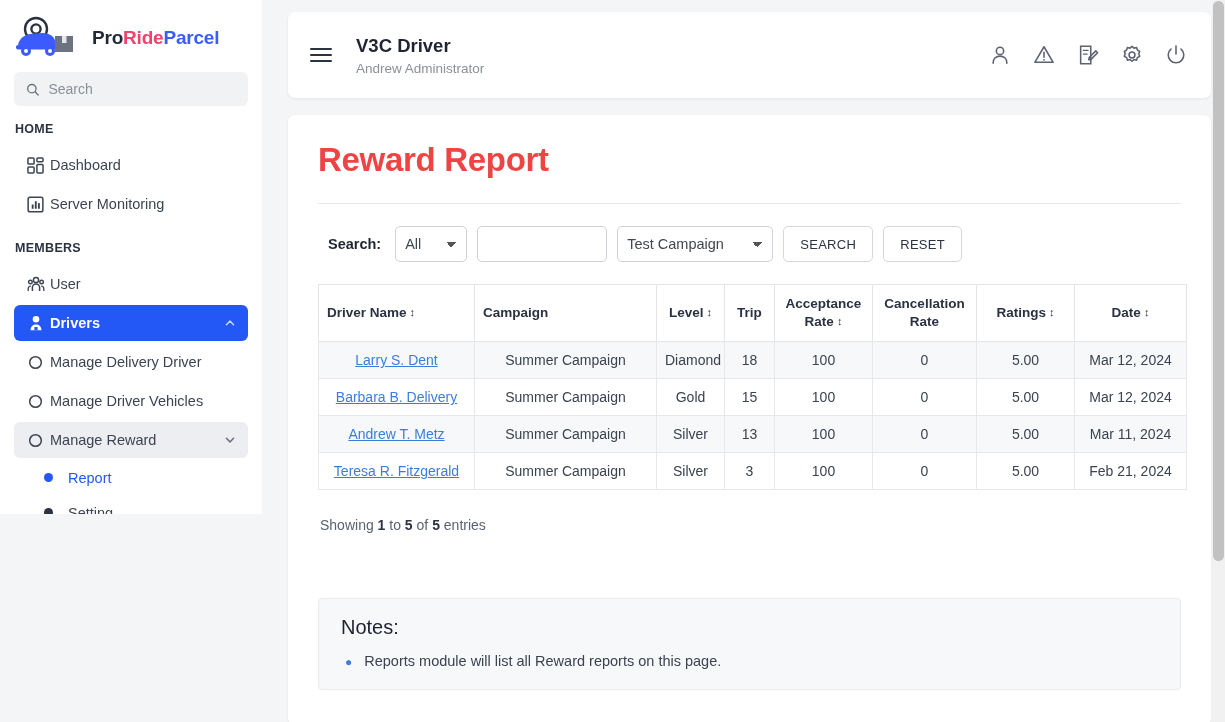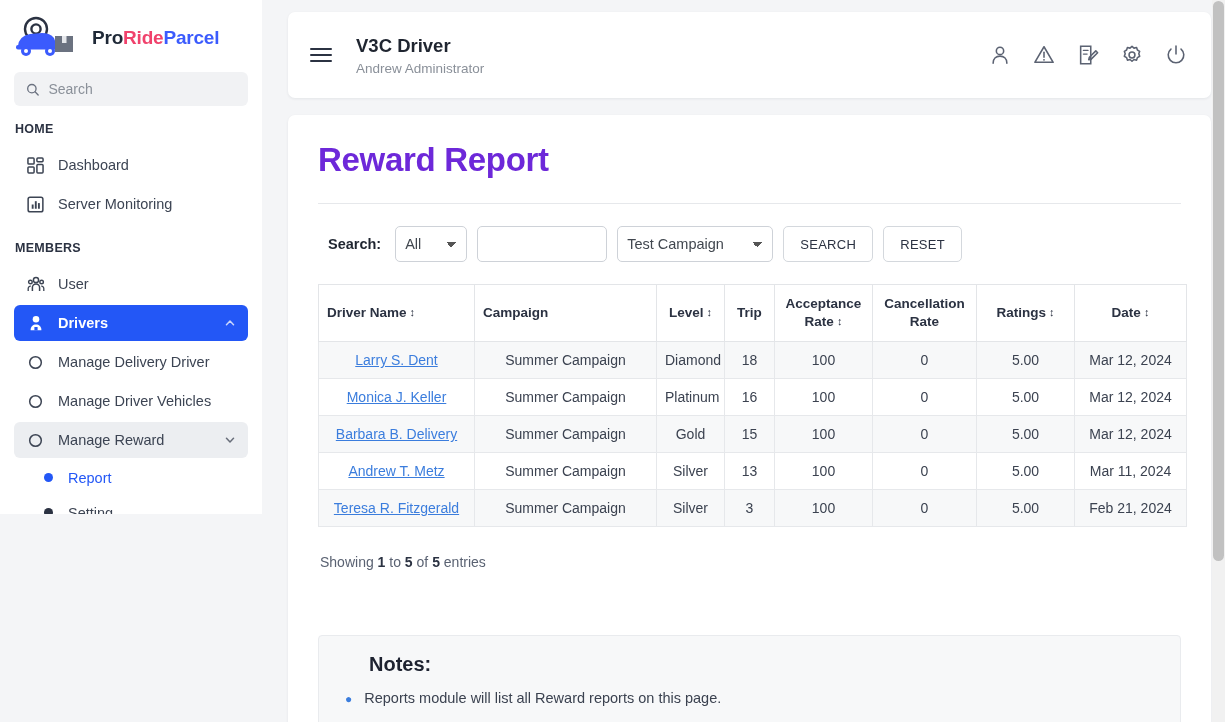--- a/index.html
+++ b/index.html
@@ -32,21 +32,21 @@
     color: #5b6370; font-family: "Liberation Sans", sans-serif; width: 100%;
   }
   .side-search input::placeholder { color: #8a9099; }
 
   .sec-title {
     font-size: 12.5px; font-weight: 700; color: #2b3242; letter-spacing: 0.3px;
     padding: 16px 0 8px 15px;
   }
   .nav-item {
     display: flex; align-items: center; height: 36px; margin: 3px 14px; padding: 0 12px;
-    border-radius: 6px; color: #3c4453; font-size: 14.5px; cursor: pointer; gap: 13px;
+    border-radius: 6px; color: #3c4453; font-size: 14.5px; cursor: pointer; gap: 5px;
   }
   .nav-item .label { flex: 1; white-space: nowrap; }
   .nav-item.active { background: #2357f6; color: #ffffff; font-weight: 600; }
   .nav-item.soft { background: #eceef1; }
   .nav-icon { width: 19px; height: 19px; display: flex; align-items: center; justify-content: center; flex: 0 0 19px; }
   .chev { width: 12px; height: 12px; flex: 0 0 12px; opacity: .75; }
 
   .sub-item {
     display: flex; align-items: center; height: 33px; margin: 2px 14px 2px 38px;
     font-size: 14.5px; color: #3c4453; gap: 15px; cursor: pointer; padding-left: 6px;
@@ -64,21 +64,21 @@
   .burger span { display: block; height: 2px; background: #2b3242; margin: 4px 0; border-radius: 2px; }
   .tb-title { font-size: 18.5px; font-weight: 700; color: #1f2530; line-height: 1.25; }
   .tb-sub { font-size: 13.5px; color: #8a9099; margin-top: 3px; }
   .tb-icons { margin-left: auto; display: flex; align-items: center; gap: 22px; }
   .tb-icons .ic { width: 22px; height: 22px; cursor: pointer; color: #5b6272; }
 
   .card {
     background: #fff; border-radius: 7px; margin-top: 17px; padding: 26px 30px 22px 30px;
     box-shadow: 0 1px 3px rgba(17,24,39,.07); min-height: 610px;
   }
-  .page-title { font-size: 33px; font-weight: 700; color: #6d28d9; letter-spacing: -0.3px; }
+  .page-title { font-size: 33px; font-weight: 700; color: #ef4444; letter-spacing: -0.3px; }
   .hr { height: 1px; background: #e6e8eb; margin: 24px 0 0 0; }
 
   .filters { display: flex; align-items: center; gap: 10px; padding: 22px 0 0 10px; }
   .flabel { font-size: 14.5px; font-weight: 700; color: #1f2530; margin-right: 4px; }
   .ctl {
     height: 36px; border: 1px solid #ced2d8; border-radius: 5px; background: #fff;
     font-size: 14.5px; color: #41474f; font-family: "Liberation Sans", sans-serif;
     padding: 0 9px; outline: none;
   }
   select.ctl { appearance: none; padding-right: 26px;
@@ -113,21 +113,21 @@
   a.dlink { color: #3b7ddd; text-decoration: underline; cursor: pointer; font-size: 14px; }
   .sortic { display: inline-block; margin-left: 3px; font-size: 11px; line-height: 1; vertical-align: 1px; }
 
   .showing { font-size: 14px; color: #5a6272; padding: 27px 0 0 2px; }
   .showing b { color: #2b3242; }
 
   .notes {
     background: #f7f8f9; border: 1px solid #e9ebee; border-radius: 4px;
     margin-top: 65px; padding: 17px 22px 20px 22px;
   }
-  .notes h3 { font-size: 20px; color: #1d2230; font-weight: 700; margin-left: 28px; }
+  .notes h3 { font-size: 20px; color: #1d2230; font-weight: 400; }
   .notes ul { margin: 14px 0 0 4px; list-style: none; }
   .notes li { font-size: 14.5px; color: #3b4250; display: flex; gap: 12px; align-items: baseline; }
   .nb { color: #3b7ddd; font-size: 12px; }
 
   .scrollbar { position: absolute; right: 0; top: 0; width: 13px; height: 722px; background: #f1f1f1; }
   .scroll-thumb { position: absolute; right: 1px; top: 1px; width: 11px; height: 560px; background: #c1c1c1; border-radius: 6px; }
 </style>
 </head>
 <body>
 
@@ -365,30 +365,20 @@
             <th><span>Ratings</span><span class="sortic">↕</span></th>
             <th><span>Date</span><span class="sortic">↕</span></th>
           </tr>
         </thead>
         <tbody>
           <tr>
             <td class="name"><a class="dlink">Larry S. Dent</a></td>
             <td class="camp">Summer Campaign</td>
             <td>Diamond</td>
             <td>18</td>
-            <td>100</td>
-            <td>0</td>
-            <td>5.00</td>
-            <td>Mar 12, 2024</td>
-          </tr>
-          <tr>
-            <td class="name"><a class="dlink">Monica J. Keller</a></td>
-            <td class="camp">Summer Campaign</td>
-            <td>Platinum</td>
-            <td>16</td>
             <td>100</td>
             <td>0</td>
             <td>5.00</td>
             <td>Mar 12, 2024</td>
           </tr>
           <tr>
             <td class="name"><a class="dlink">Barbara B. Delivery</a></td>
             <td class="camp">Summer Campaign</td>
             <td>Gold</td>
             <td>15</td>

